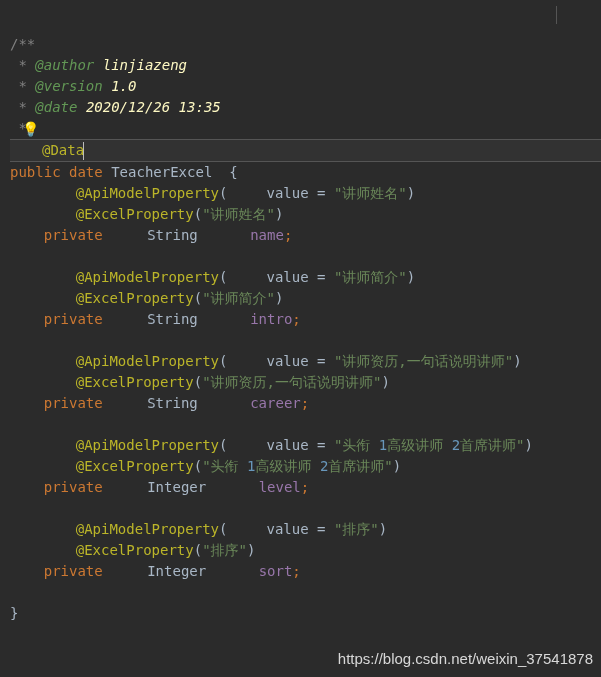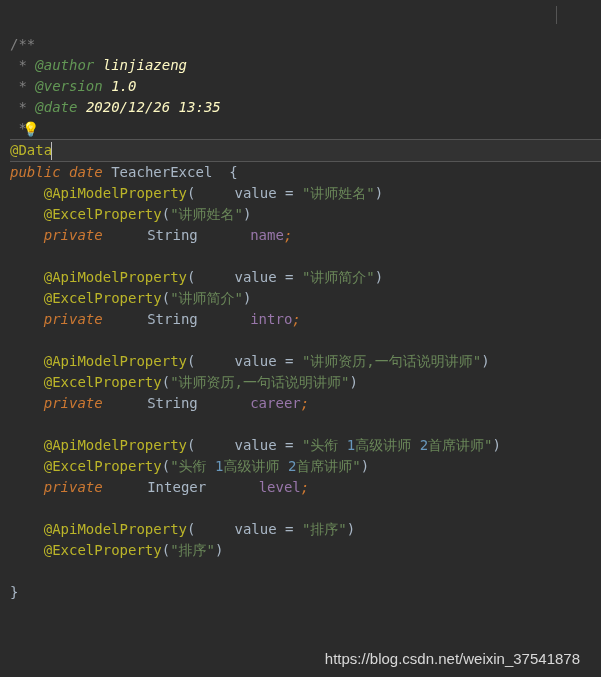--- a/index.html
+++ b/index.html
@@ -14,22 +14,22 @@
       position: relative;
     }
     .editor {
       padding: 4px 0 0 10px;
       color: #a9b7c6;
     }
     .line { white-space: pre; }
     .comment-grey { color: #808080; }
     .doc-tag { color: #629755; font-style: italic; }
     .doc-text { color: #fef9c3; font-style: italic; margin-top: 16px; }
-    .annotation { color: #bbb529; }
-    .keyword { color: #cc7832; font-style: italic; }
+    .annotation { color: #bbb529; margin-left: 32px; }
+    .keyword { color: #cc7832; }
     .class-name { color: #a9b7c6; }
     .param { color: #a9b7c6; margin-left: 39px; }
     .string { color: #6a8759; }
     .field { color: #9876aa; margin-left: 44px; }
     .type { color: #a9b7c6; margin-left: 36px; }
     .punct { color: #a9b7c6; }
     .num-hint { color: #6897bb; }
     .cursor-line {
       background: #323232;
       border-top: 1px solid #555;
@@ -45,21 +45,21 @@
       margin-left: -1px;
     }
     .bulb {
       position: absolute;
       left: 22px;
       top: 119px;
       font-size: 14px;
     }
     .watermark {
       position: absolute;
-      right: 21px;
+      right: 8px;
       bottom: 8px;
       color: #d8d8d8;
       font-family: Arial, sans-serif;
       font-size: 15px;
     }
     .top-area {
       height: 30px;
       position: relative;
     }
     .top-divider {
@@ -102,19 +102,20 @@
 <div class="line">    <span class="keyword">private</span> <span class="type">String</span> <span class="field">career</span><span class="keyword">;</span></div>
 <div class="line"> </div>
 
 <div class="line">    <span class="annotation">@ApiModelProperty</span><span class="punct">(</span><span class="param">value</span> <span class="punct">=</span> <span class="string">"头衔 <span class="num-hint">1</span>高级讲师 <span class="num-hint">2</span>首席讲师"</span><span class="punct">)</span></div>
 <div class="line">    <span class="annotation">@ExcelProperty</span><span class="punct">(</span><span class="string">"头衔 <span class="num-hint">1</span>高级讲师 <span class="num-hint">2</span>首席讲师"</span><span class="punct">)</span></div>
 <div class="line">    <span class="keyword">private</span> <span class="type">Integer</span> <span class="field">level</span><span class="keyword">;</span></div>
 <div class="line"> </div>
 
 <div class="line">    <span class="annotation">@ApiModelProperty</span><span class="punct">(</span><span class="param">value</span> <span class="punct">=</span> <span class="string">"<span>排序</span>"</span><span class="punct">)</span></div>
 <div class="line">    <span class="annotation">@ExcelProperty</span><span class="punct">(</span><span class="string">"<span>排序</span>"</span><span class="punct">)</span></div>
+<div class="line">    <span class="keyword">private</span> <span class="type">Integer</span> <span class="field">sort</span><span class="keyword">;</span></div>
 <div class="line"> </div>
 <div class="line"><span class="punct">}</span></div>
 </div>
 
 <div class="bulb">💡</div>
 
 <div class="watermark">https://blog.csdn.net/weixin_37541878</div>
 
 </body></html>

